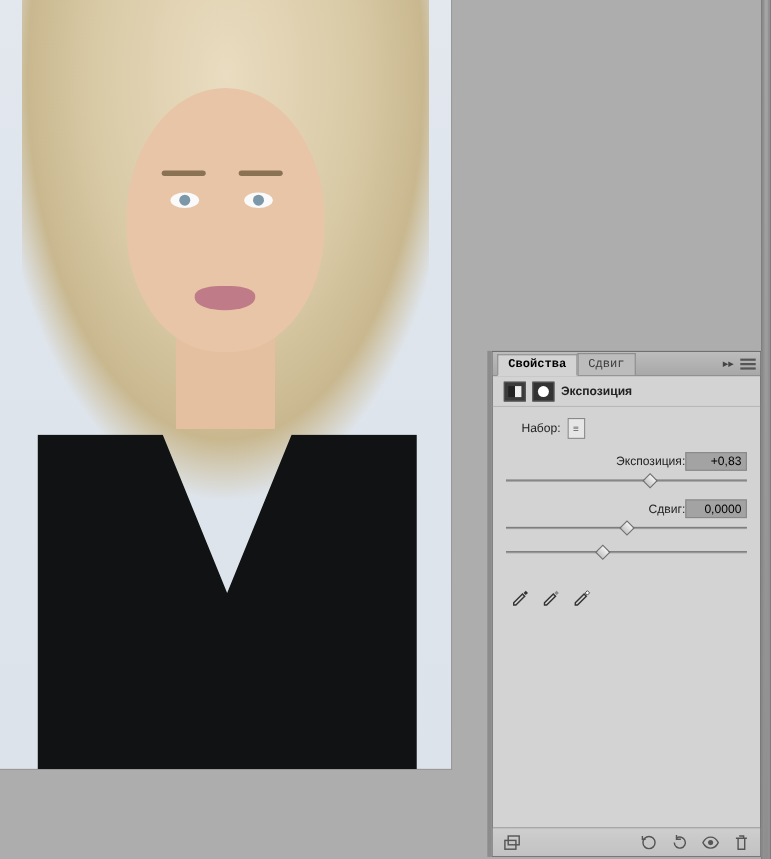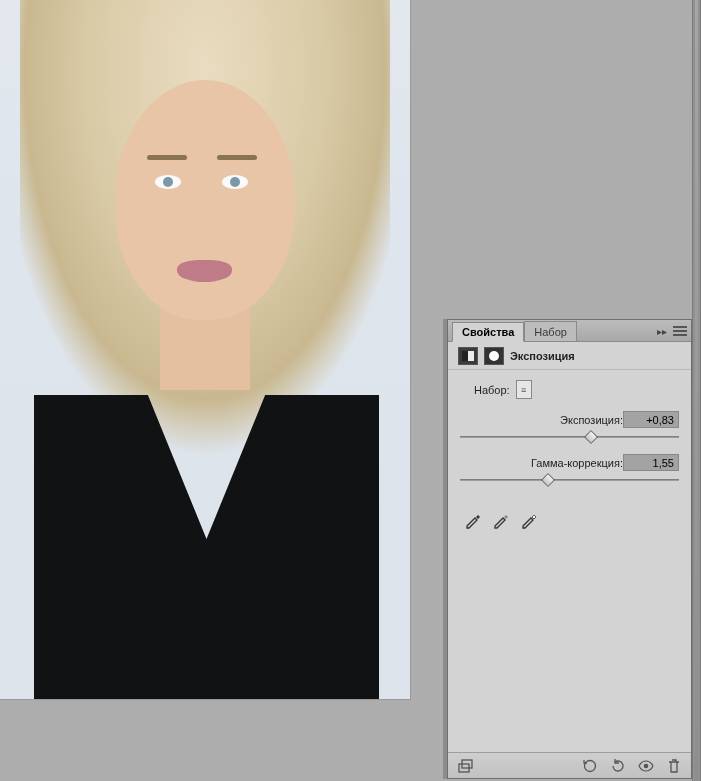--- a/index.html
+++ b/index.html
@@ -78,20 +78,21 @@
     display:flex; align-items:flex-end;
     padding-left:4px; gap:0;
   }
   .tab {
     height:20px; padding:0 9px;
     display:flex; align-items:center;
     font-size:11px;
     border:1px solid #8a8a8a; border-bottom:none;
     background:#bcbcbc; color:#3a3a3a;
     cursor:pointer;
+    font-family:Liberation Mono, monospace;
   }
   .tab.active {
     background:#d3d3d3; position:relative; top:1px;
     border-bottom:1px solid #d3d3d3;
     font-weight:bold; color:#000;
   }
   .tab-spacer { flex:1; }
   .panel-top-icons { display:flex; align-items:center; gap:6px; padding-right:4px; height:20px;}
   .dbl-arrow { font-size:10px; color:#444; cursor:pointer; }
   .menu-icon { width:14px; display:flex; flex-direction:column; gap:2px; cursor:pointer; padding:2px 0;}
@@ -208,21 +209,21 @@
     <div class="lips"></div>
     <div class="top-garment"></div>
   </div>
 </div>
 
 <div class="divider-right"></div>
 
 <div class="panel">
   <div class="panel-tabs">
     <div class="tab active">Свойства</div>
-    <div class="tab">Набор</div>
+    <div class="tab">Сдвиг</div>
     <div class="tab-spacer"></div>
     <div class="panel-top-icons">
       <span class="dbl-arrow">▸▸</span>
       <div class="menu-icon">
           <span></span>
           <span></span>
           <span></span>
         </div>
     </div>
   </div>
@@ -246,26 +247,32 @@
       <div class="ctl-head">
         <span class="ctl-label">Экспозиция:</span>
         <input class="ctl-input" value="+0,83" style="">
       </div>
       <div class="slider">
         <div class="track"></div>
         <div class="thumb" style="left: 60%;"></div>
       </div>
     </div>
 
-
     <div class="control">
       <div class="ctl-head">
-        <span class="ctl-label">Гамма-коррекция:</span>
-        <input class="ctl-input" value="1,55" style="">
-      </div>
+        <span class="ctl-label">Сдвиг:</span>
+        <input class="ctl-input" value="0,0000" style="">
+      </div>
+      <div class="slider">
+        <div class="track"></div>
+        <div class="thumb" style="left: 50%;"></div>
+      </div>
+    </div>
+
+    <div class="control">
       <div class="slider">
         <div class="track"></div>
         <div class="thumb" style="left: 40%;"></div>
       </div>
     </div>
 
     <div class="eyedroppers">
       <div class="eyedrop">
         <svg viewBox="0 0 18 18">
             <path d="M3 15 L11 7 L13 9 L5 17 L3 17 Z" fill="none" stroke="#333" stroke-width="1.3"></path>

